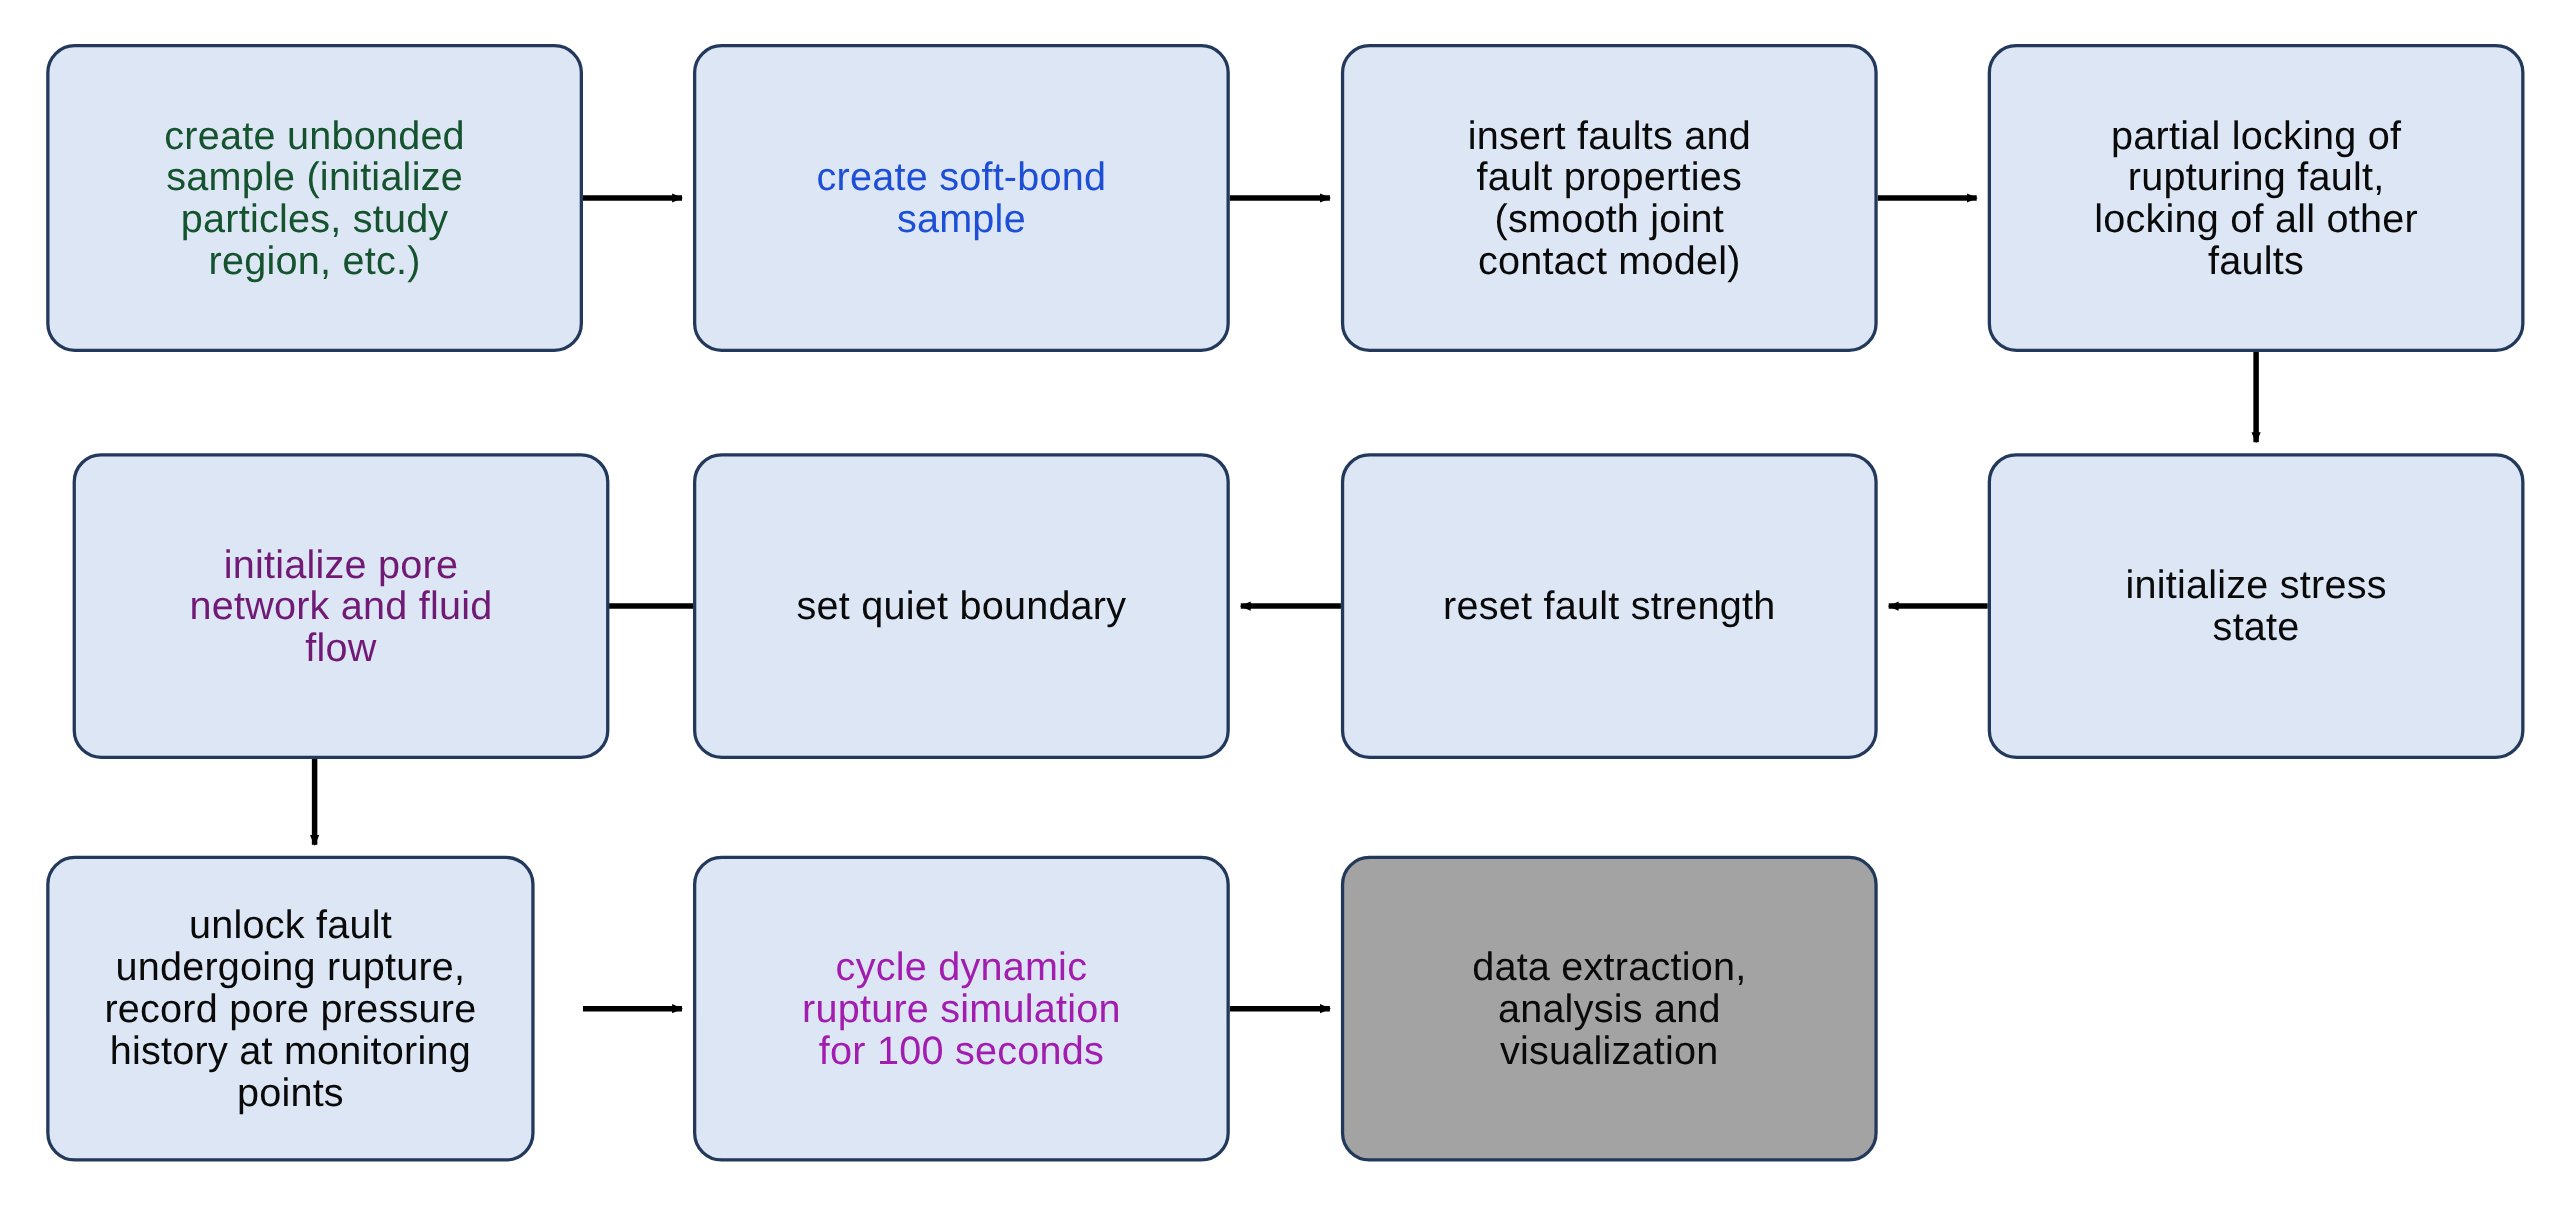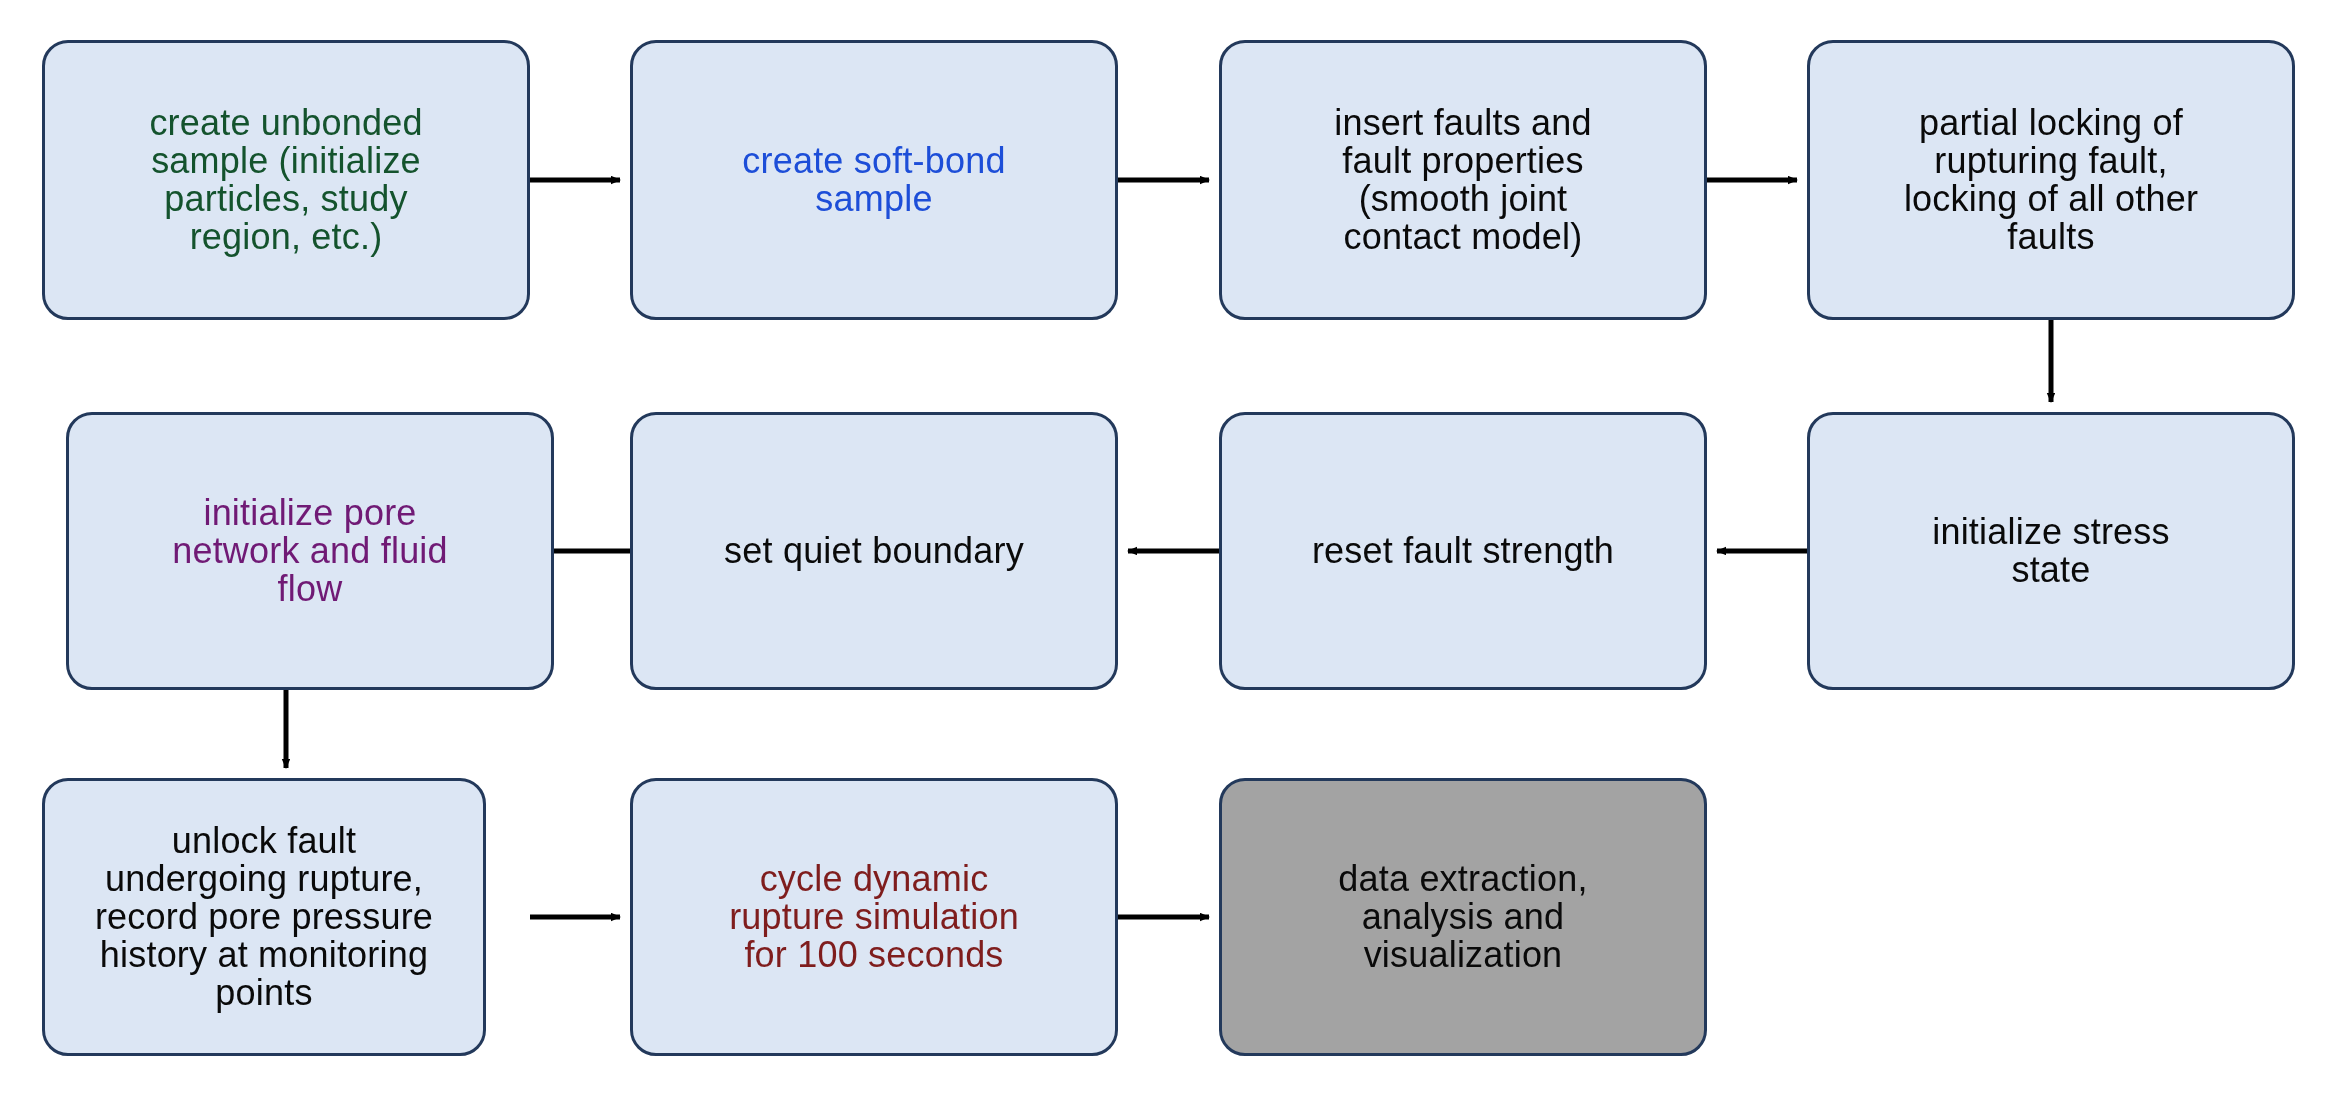--- a/index.html
+++ b/index.html
@@ -88,21 +88,21 @@
 flow</div>
       <div class="node" style="left: 630px; top: 412px; width: 488px; height: 278px; background: rgb(220, 230, 244); border-color: rgb(35, 57, 91); color: rgb(10, 10, 10); text-align: center;">set quiet boundary</div>
       <div class="node" style="left: 1219px; top: 412px; width: 488px; height: 278px; background: rgb(220, 230, 244); border-color: rgb(35, 57, 91); color: rgb(10, 10, 10);">reset fault strength</div>
       <div class="node" style="left: 1807px; top: 412px; width: 488px; height: 278px; background: rgb(220, 230, 244); border-color: rgb(35, 57, 91); color: rgb(10, 10, 10);">initialize stress
 state</div>
       <div class="node" style="left: 42px; top: 778px; width: 444px; height: 278px; background: rgb(220, 230, 244); border-color: rgb(35, 57, 91); color: rgb(10, 10, 10);">unlock fault
 undergoing rupture,
 record pore pressure
 history at monitoring
 points</div>
-      <div class="node" style="left: 630px; top: 778px; width: 488px; height: 278px; background: rgb(220, 230, 244); border-color: rgb(35, 57, 91); color: #7f1d1d;">cycle dynamic
+      <div class="node" style="left: 630px; top: 778px; width: 488px; height: 278px; background: rgb(220, 230, 244); border-color: rgb(35, 57, 91); color: #a21caf;">cycle dynamic
 rupture simulation
 for 100 seconds</div>
       <div class="node" style="left: 1219px; top: 778px; width: 488px; height: 278px; background: #a3a3a3; border-color: rgb(35, 57, 91); color: rgb(10, 10, 10);">data extraction,
 analysis and
 visualization</div>
     </div>
 
 </div>
 
 </body></html>

